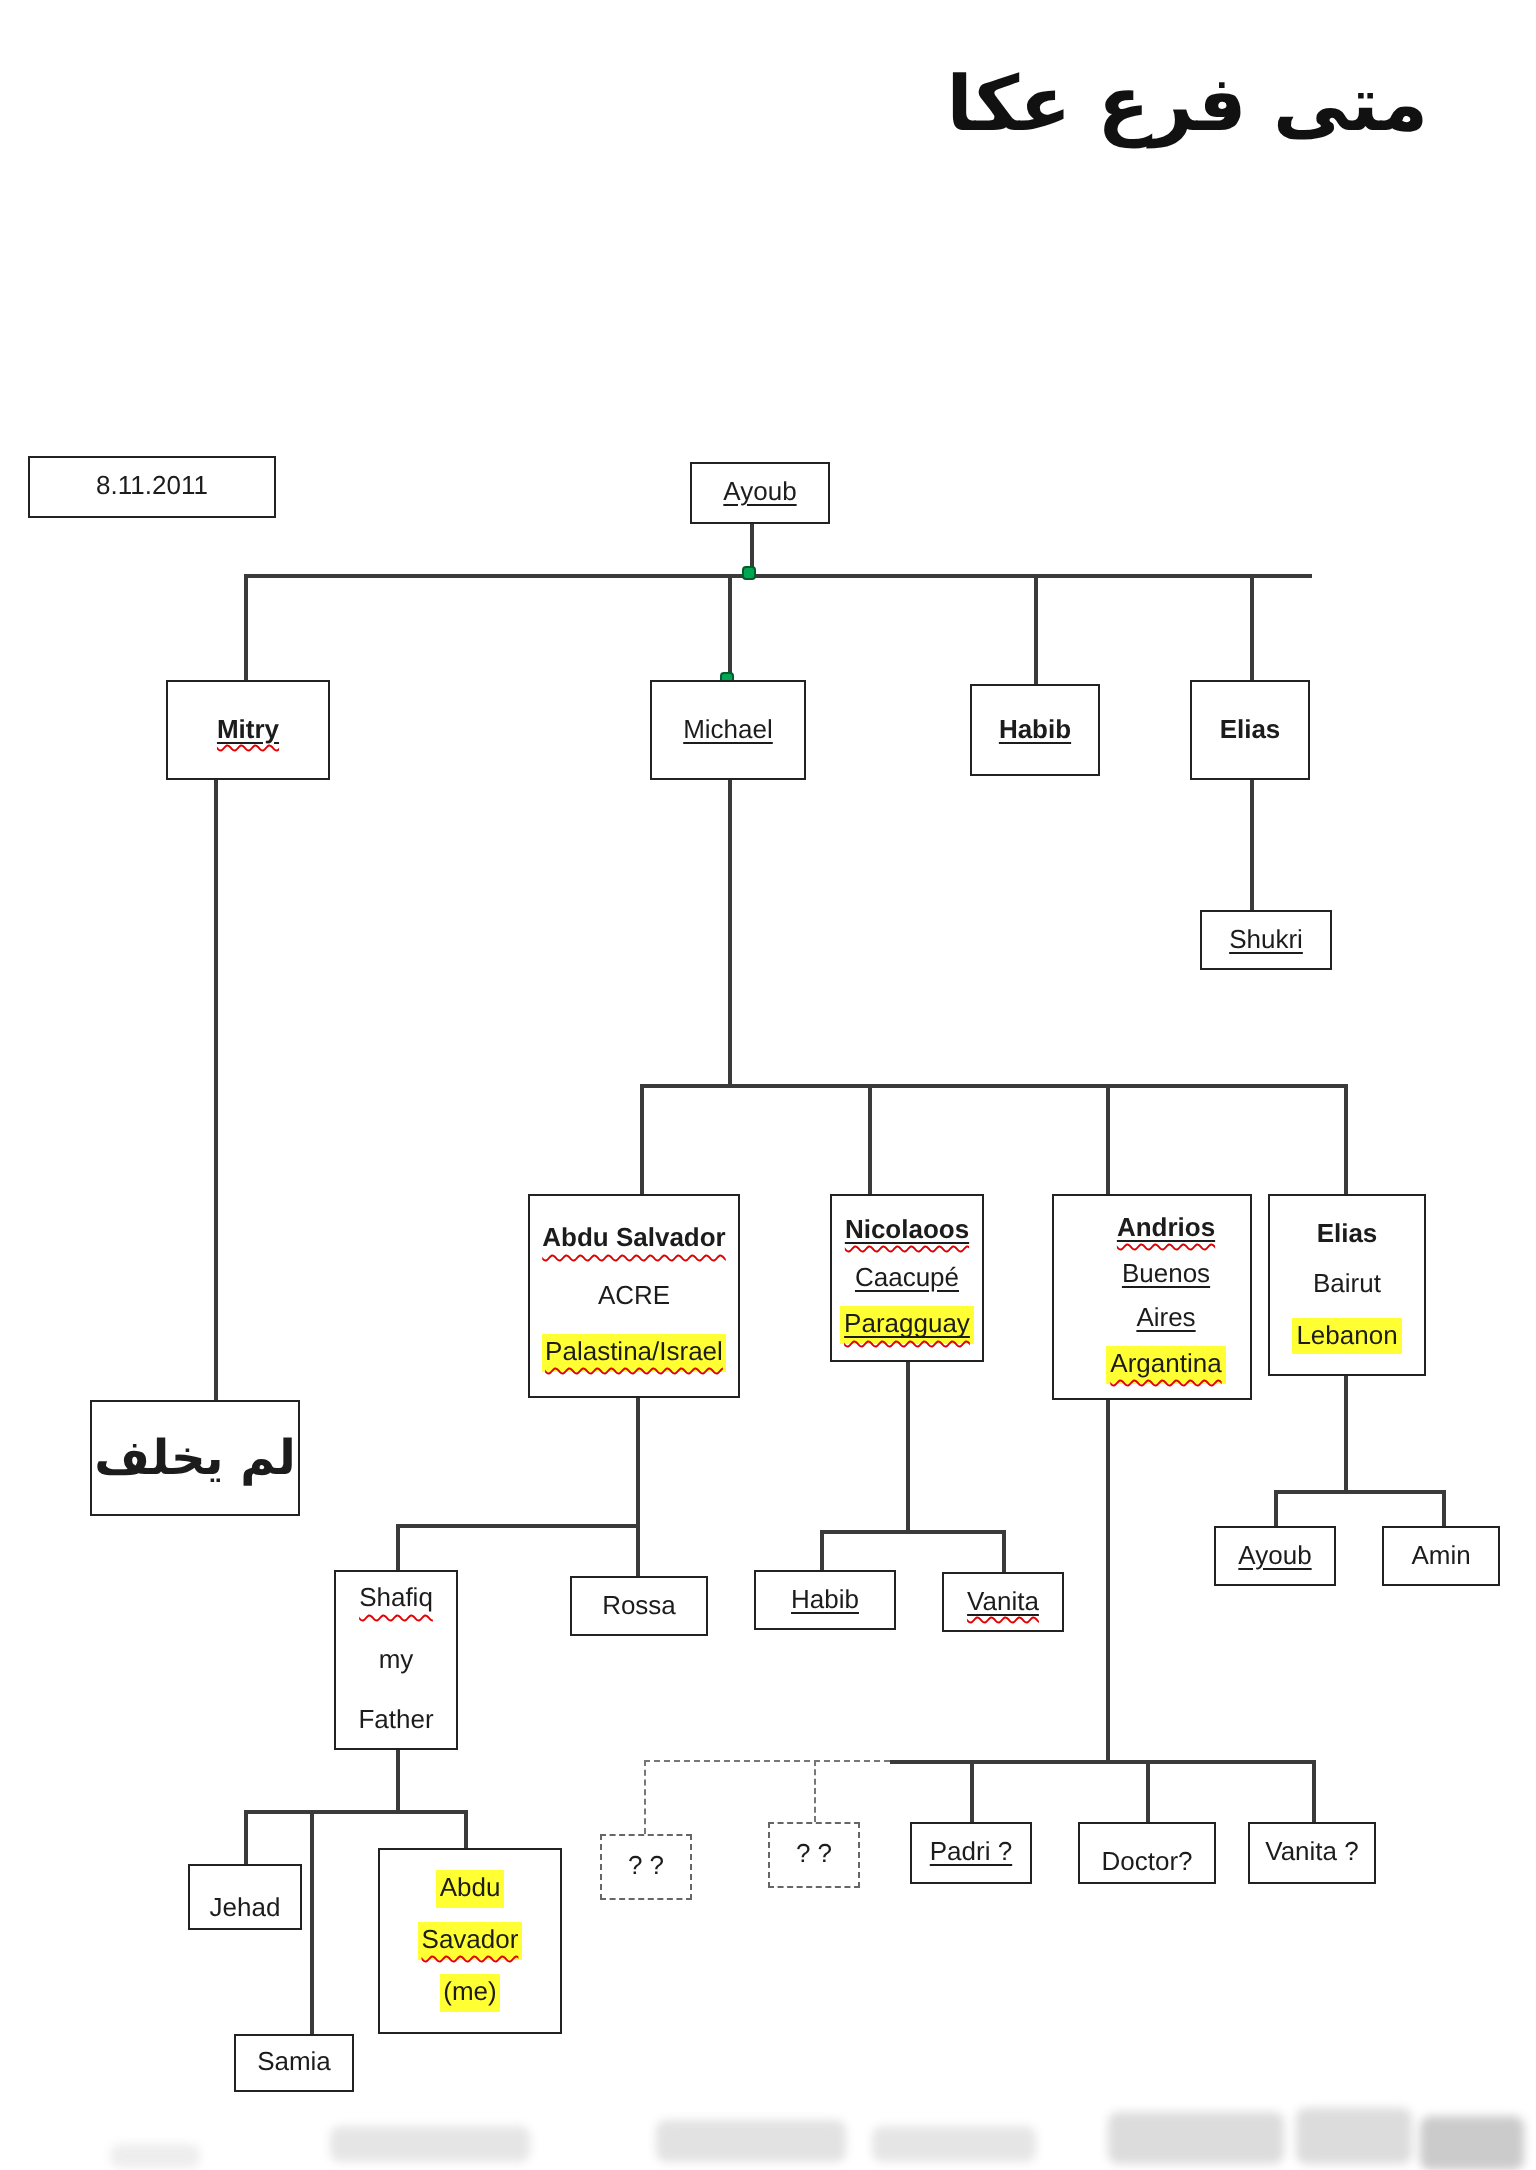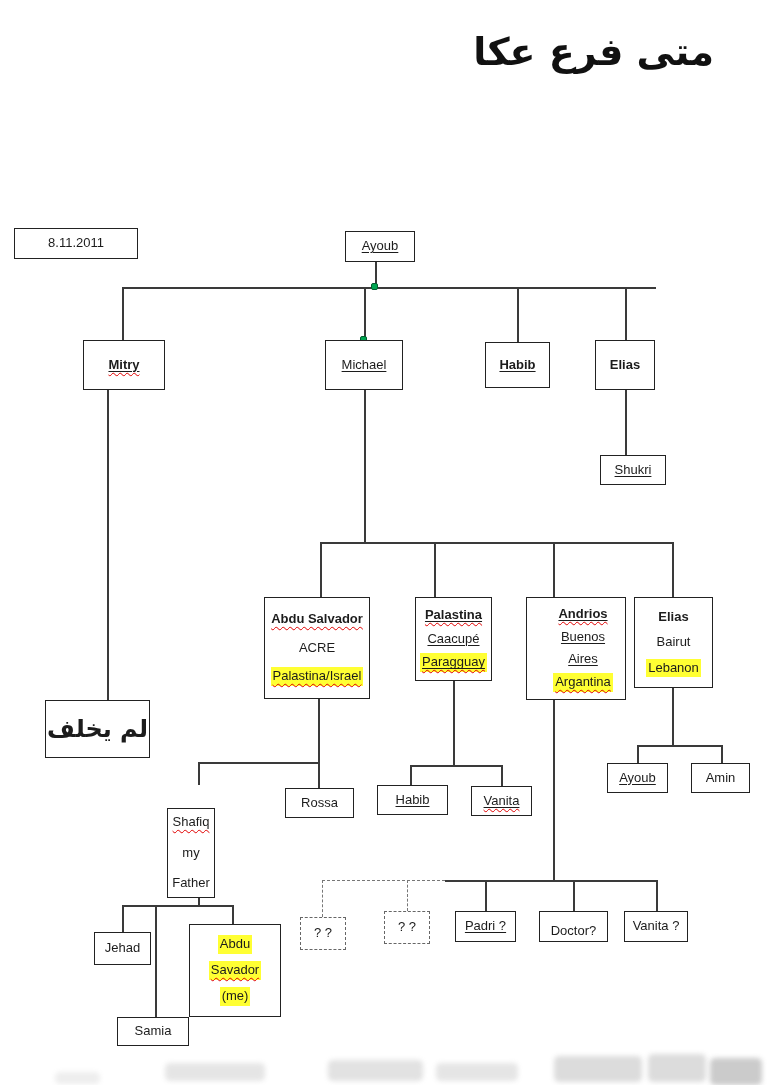--- a/index.html
+++ b/index.html
@@ -112,39 +112,39 @@
     <span class="sq b">Abdu Salvador</span>
     <span>ACRE</span>
     <span class="hl sq">Palastina/Israel</span>
   </div>
 
   <div class="box note-box arabic" dir="rtl" style="left:45px; top:700px; width:105px; height:58px;">
     <span>لم يخلف</span>
   </div>
 
   <div class="box multi" style="left:415px; top:597px; width:77px; height:84px;">
-    <span class="sq"><span class="u b">Palastina</span></span>
+    <span class="sq"><span class="u b">Nicolaoos</span></span>
     <span class="u">Caacupé</span>
     <span class="hl sq"><span class="u">Paragguay</span></span>
   </div>
 
   <div class="box multi" style="left:526px; top:597px; width:100px; height:103px;padding-left:16px;">
     <span class="sq"><span class="u b">Andrios</span></span>
     <span class="u">Buenos</span>
     <span class="u">Aires</span>
     <span class="hl sq">Argantina</span>
   </div>
 
   <div class="box multi" style="left:634px; top:597px; width:79px; height:91px;">
     <span class="b">Elias</span>
     <span>Bairut</span>
     <span class="hl">Lebanon</span>
   </div>
 
-  <div class="box multi" style="left:167px; top:808px; width:48px; height:90px;gap:10px;">
+  <div class="box multi" style="left:167px; top:785px; width:62px; height:90px;gap:10px;">
     <span class="sq">Shafiq</span>
     <span>my</span>
     <span>Father</span>
   </div>
   <div class="box" style="left:285px; top:788px; width:69px; height:30px;">
     <span>Rossa</span>
   </div>
   <div class="box" style="left:377px; top:785px; width:71px; height:30px;">
     <span class="u">Habib</span>
   </div>
@@ -167,29 +167,29 @@
   <div class="box" style="left:455px; top:911px; width:61px; height:31px;">
     <span class="u">Padri ?</span>
   </div>
   <div class="box" style="left:539px; top:911px; width:69px; height:31px;justify-content:flex-end;">
     <span>Doctor?</span>
   </div>
   <div class="box" style="left:624px; top:911px; width:64px; height:31px;">
     <span>Vanita ?</span>
   </div>
 
-  <div class="box" style="left:94px; top:932px; width:57px; height:33px;">
+  <div class="box" style="left:94px; top:932px; width:57px; height:33px;justify-content:flex-end;">
     <span>Jehad</span>
   </div>
   <div class="box multi" style="left:189px; top:924px; width:92px; height:93px;">
     <span class="hl">Abdu</span>
     <span class="hl sq">Savador</span>
     <span class="hl">(me)</span>
   </div>
-  <div class="box" style="left:117px; top:1017px; width:72px; height:29px;">
+  <div class="box" style="left:117px; top:1017px; width:60px; height:29px;">
     <span>Samia</span>
   </div>
 
   <div class="ghost" style="left:55px;  top:1072px; width:45px;  height:12px; opacity:.15;"></div>
   <div class="ghost" style="left:165px; top:1063px; width:100px; height:18px; opacity:.22;"></div>
   <div class="ghost" style="left:328px; top:1060px; width:95px;  height:21px; opacity:.25;"></div>
   <div class="ghost" style="left:436px; top:1063px; width:82px;  height:18px; opacity:.22;"></div>
   <div class="ghost" style="left:554px; top:1056px; width:88px;  height:26px; opacity:.30;"></div>
   <div class="ghost" style="left:648px; top:1054px; width:58px;  height:28px; opacity:.30;"></div>
   <div class="ghost" style="left:710px; top:1058px; width:52px;  height:27px; opacity:.45;"></div>

